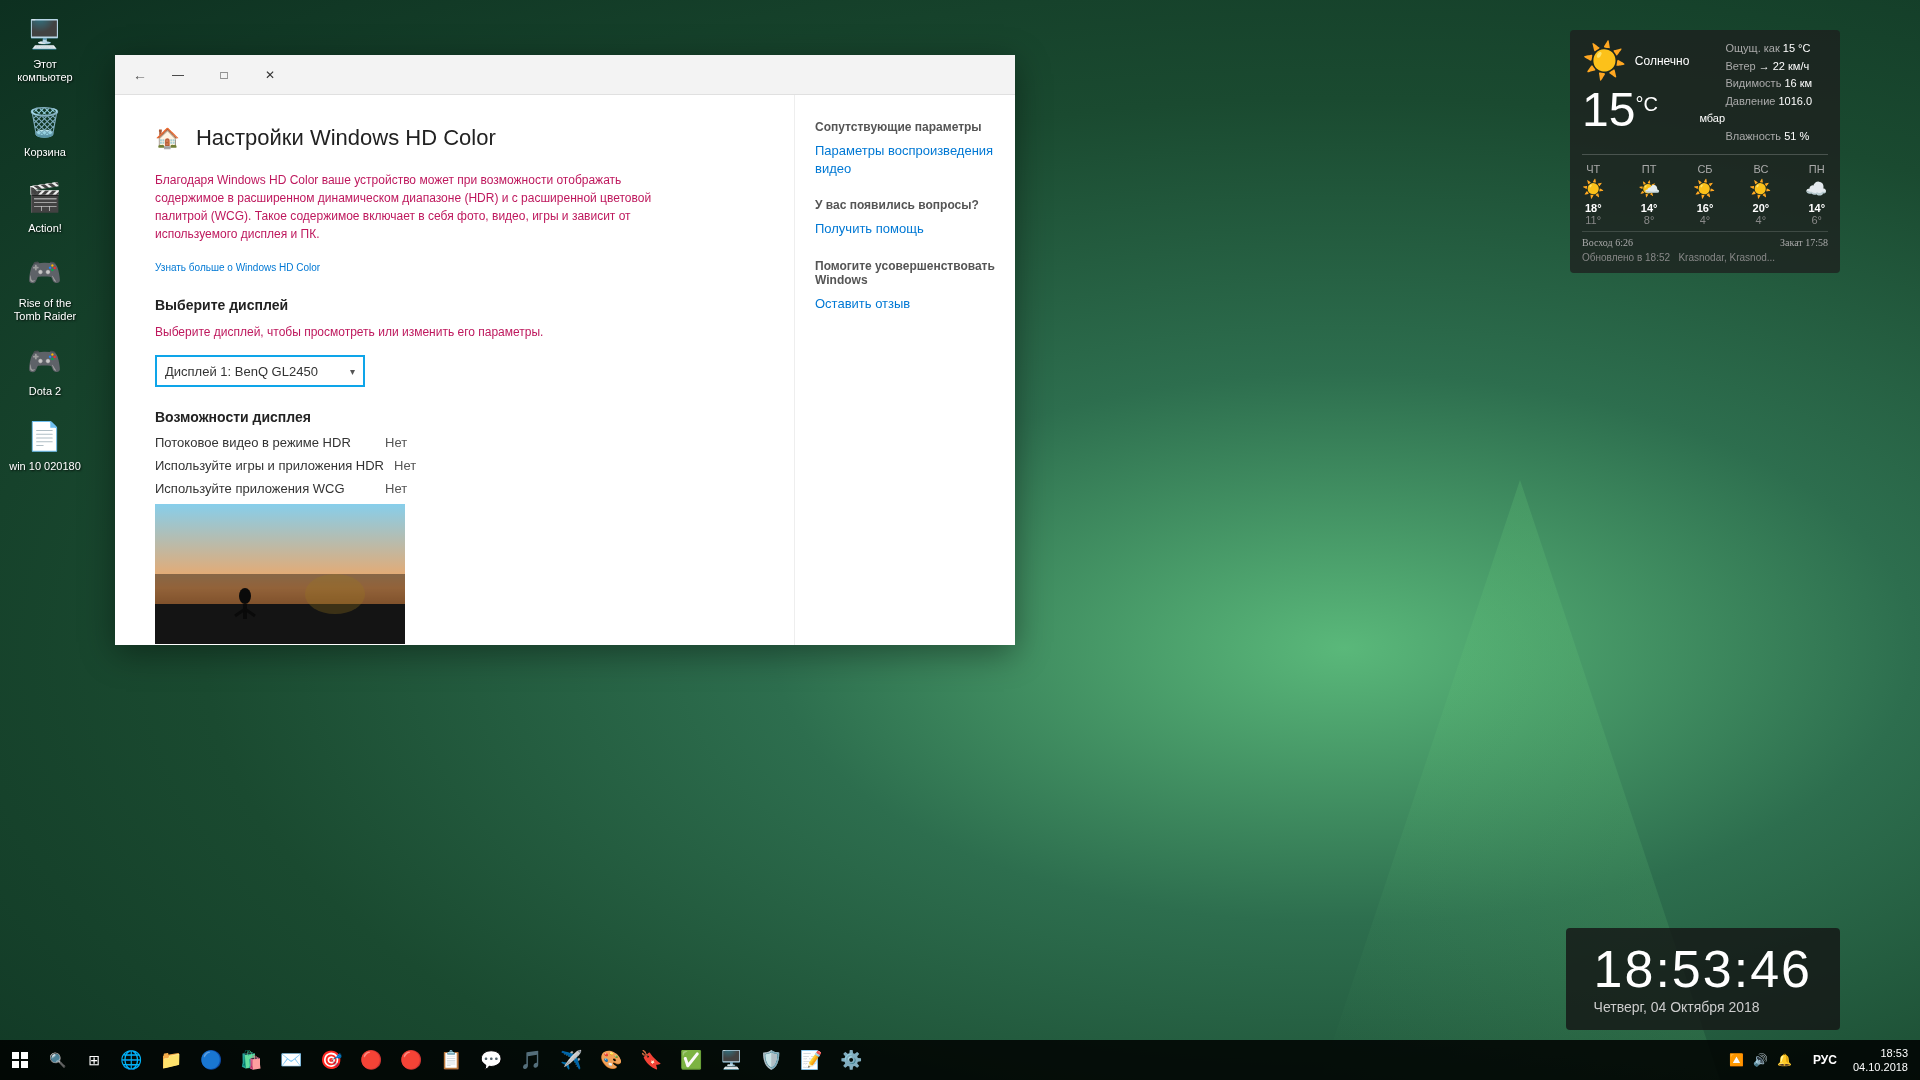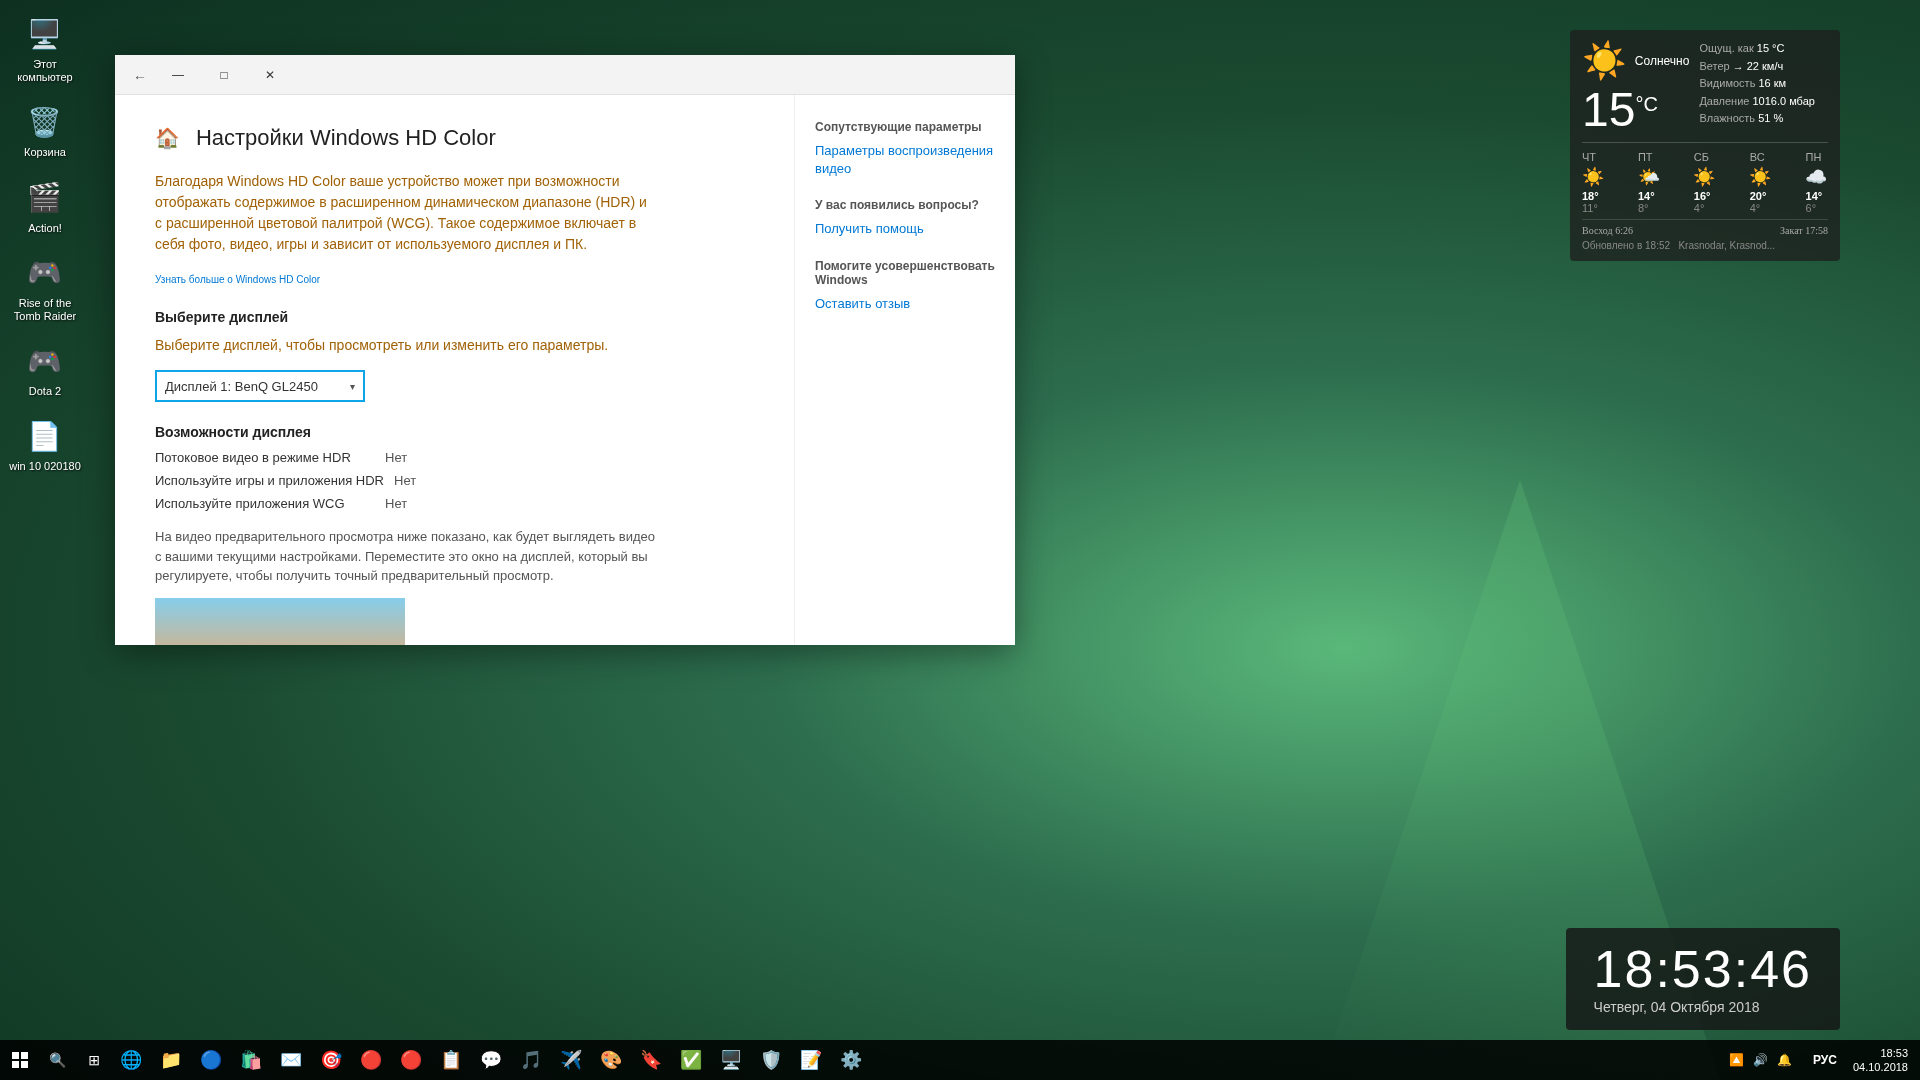--- a/index.html
+++ b/index.html
@@ -213,33 +213,35 @@
     .weather-details-right {
       font-size: 11px;
       line-height: 1.6;
       text-align: left;
       flex: 1;
       margin-left: 10px;
     }
 
     .weather-details-right .label {
       color: #aaa;
+      margin-left: 26px;
     }
 
     .weather-forecast {
       display: flex;
       justify-content: space-between;
       border-top: 1px solid rgba(255,255,255,0.2);
       padding-top: 8px;
       margin-top: 5px;
     }
 
     .weather-day {
       display: flex;
       flex-direction: column;
+      align-items: center;
       font-size: 11px;
     }
 
     .weather-day-name {
       color: #aaa;
       margin-bottom: 3px;
     }
 
     .weather-day-icon {
       font-size: 18px;
@@ -387,22 +389,22 @@
       color: #555;
     }
 
     .page-title {
       font-size: 22px;
       font-weight: 300;
       color: #222;
     }
 
     .description-text {
-      font-size: 14px;
-      color: #a16207;
+      font-size: 12px;
+      color: #be185d;
       line-height: 1.5;
       margin-bottom: 14px;
       max-width: 500px;
     }
 
     .link-blue {
       color: #0078d4;
       font-size: 10px;
       text-decoration: none;
       cursor: pointer;
@@ -689,21 +691,20 @@
         <div class="capability-row">
           <span class="capability-label">Используйте игры и приложения HDR</span>
           <span class="capability-value">Нет</span>
         </div>
         <div class="capability-row">
           <span class="capability-label">Используйте приложения WCG</span>
           <span class="capability-value">Нет</span>
         </div>
 
         
-        <p class="preview-description">На видео предварительного просмотра ниже показано, как будет выглядеть видео с вашими текущими настройками. Переместите это окно на дисплей, который вы регулируете, чтобы получить точный предварительный просмотр.</p>
 
         
         <div class="preview-image">
           <svg width="250" height="140" viewBox="0 0 250 140" xmlns="http://www.w3.org/2000/svg">
 
             <defs>
               <linearGradient id="skyGrad" x1="0" y1="0" x2="0" y2="1">
                 <stop offset="0%" stop-color="#87ceeb"></stop>
                 <stop offset="60%" stop-color="#f4a460"></stop>
                 <stop offset="100%" stop-color="#8b4513"></stop>

